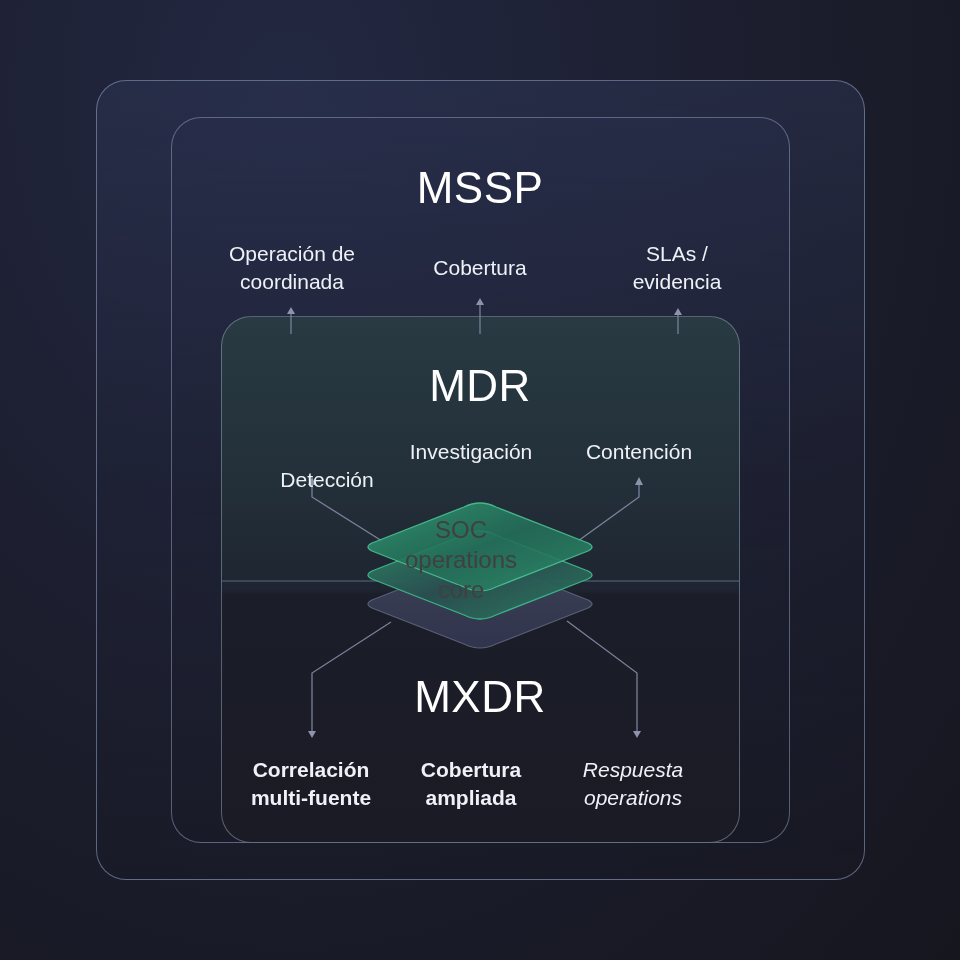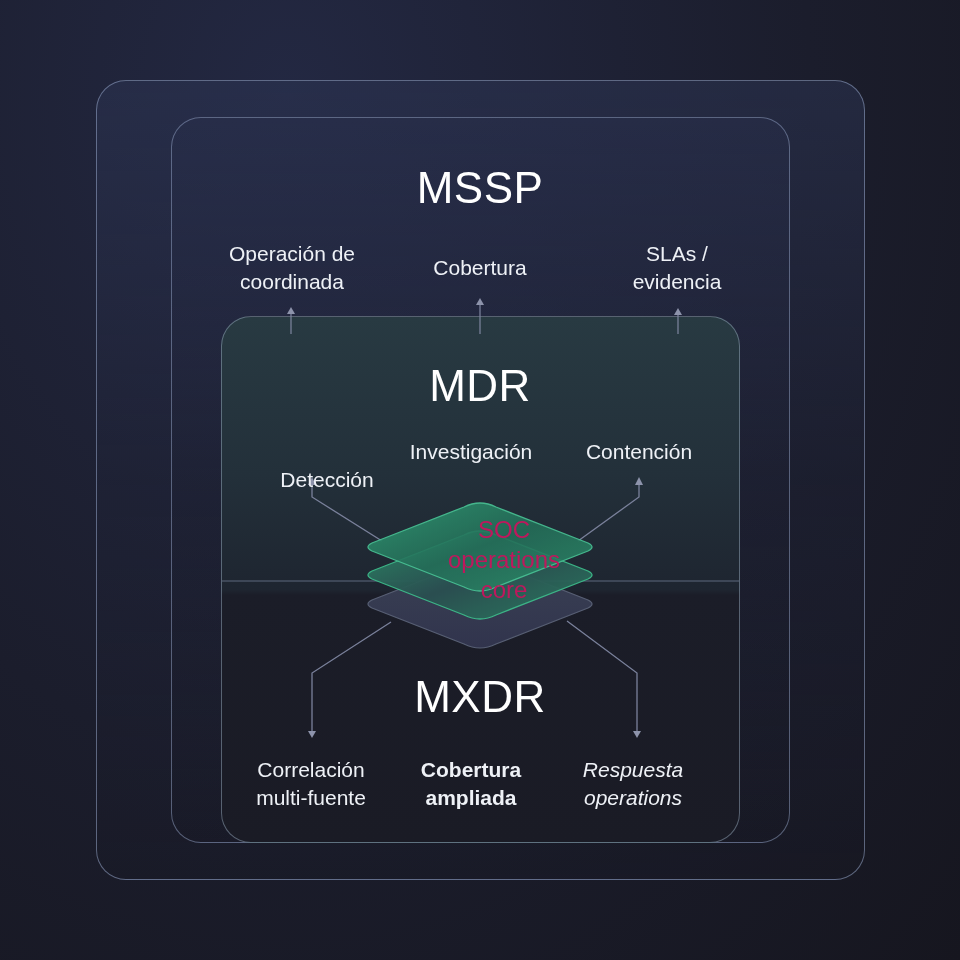--- a/index.html
+++ b/index.html
@@ -16,21 +16,21 @@
   #inner { left: 171px; top: 117px; width: 619px; height: 726px;
     border: 1.5px solid rgba(150,165,200,0.5);
     background: linear-gradient(180deg, rgba(40,46,74,0.5) 0%, rgba(30,33,50,0.35) 55%, rgba(24,25,36,0.2) 100%); }
   #mdr { left: 221px; top: 316px; width: 519px; height: 527px;
     border: 1.5px solid rgba(150,170,190,0.5);
     background: linear-gradient(180deg, #283a42 0%, #23303a 30%, #1e2530 52%, #1b1d28 53%, #1a1b25 100%); }
   #divider { position: absolute; left: 222px; top: 580px; width: 517px; height: 2px; background: rgba(120,135,160,0.35); }
   .title { position: absolute; font-size: 44px; font-weight: 400; letter-spacing: 0.5px; text-align: center; transform: translateX(-50%); white-space: nowrap; color: #ffffff; }
   .label { position: absolute; font-size: 21px; line-height: 28px; text-align: center; transform: translateX(-50%); white-space: nowrap; color: #eef1f6; }
   svg#wires { position: absolute; left: 0; top: 0; }
-  .core-text { position: absolute; left: 504px; top: 515px; transform: translateX(-50%); font-size: 24px; line-height: 30px; text-align: center; color: #be185d; white-space: nowrap; }
+  .core-text { position: absolute; left: 461px; top: 515px; transform: translateX(-50%); font-size: 24px; line-height: 30px; text-align: center; color: #404040; white-space: nowrap; }
 </style>
 </head>
 <body>
 
 <div class="box" id="outer"></div>
 <div class="box" id="inner"></div>
 <div class="box" id="mdr"></div>
 <div id="divider"></div>
 
 <svg id="wires" width="960" height="960">
@@ -107,21 +107,21 @@
 <div class="label" style="left:471px; top:438px;">Investigación</div>
 <div class="label" style="left:639px; top:438px;text-align:center;">Contención</div>
 
 <div class="core-text">
   <div>SOC</div>
   <div>operations</div>
   <div>core</div>
 </div>
 
 <div class="title" style="left:480px; top:672px;">MXDR</div>
-<div class="label" style="left:311px; top:756px;">
+<div class="label" style="left:311px; top:756px;font-weight:bold;">
   <div>Correlación</div>
   <div>multi-fuente</div>
 </div>
 <div class="label" style="left:471px; top:756px;font-weight:bold;">
   <div>Cobertura</div>
   <div>ampliada</div>
 </div>
 <div class="label" style="left:633px; top:756px;font-style:italic;">
   <div>Respuesta</div>
   <div>operations</div>

